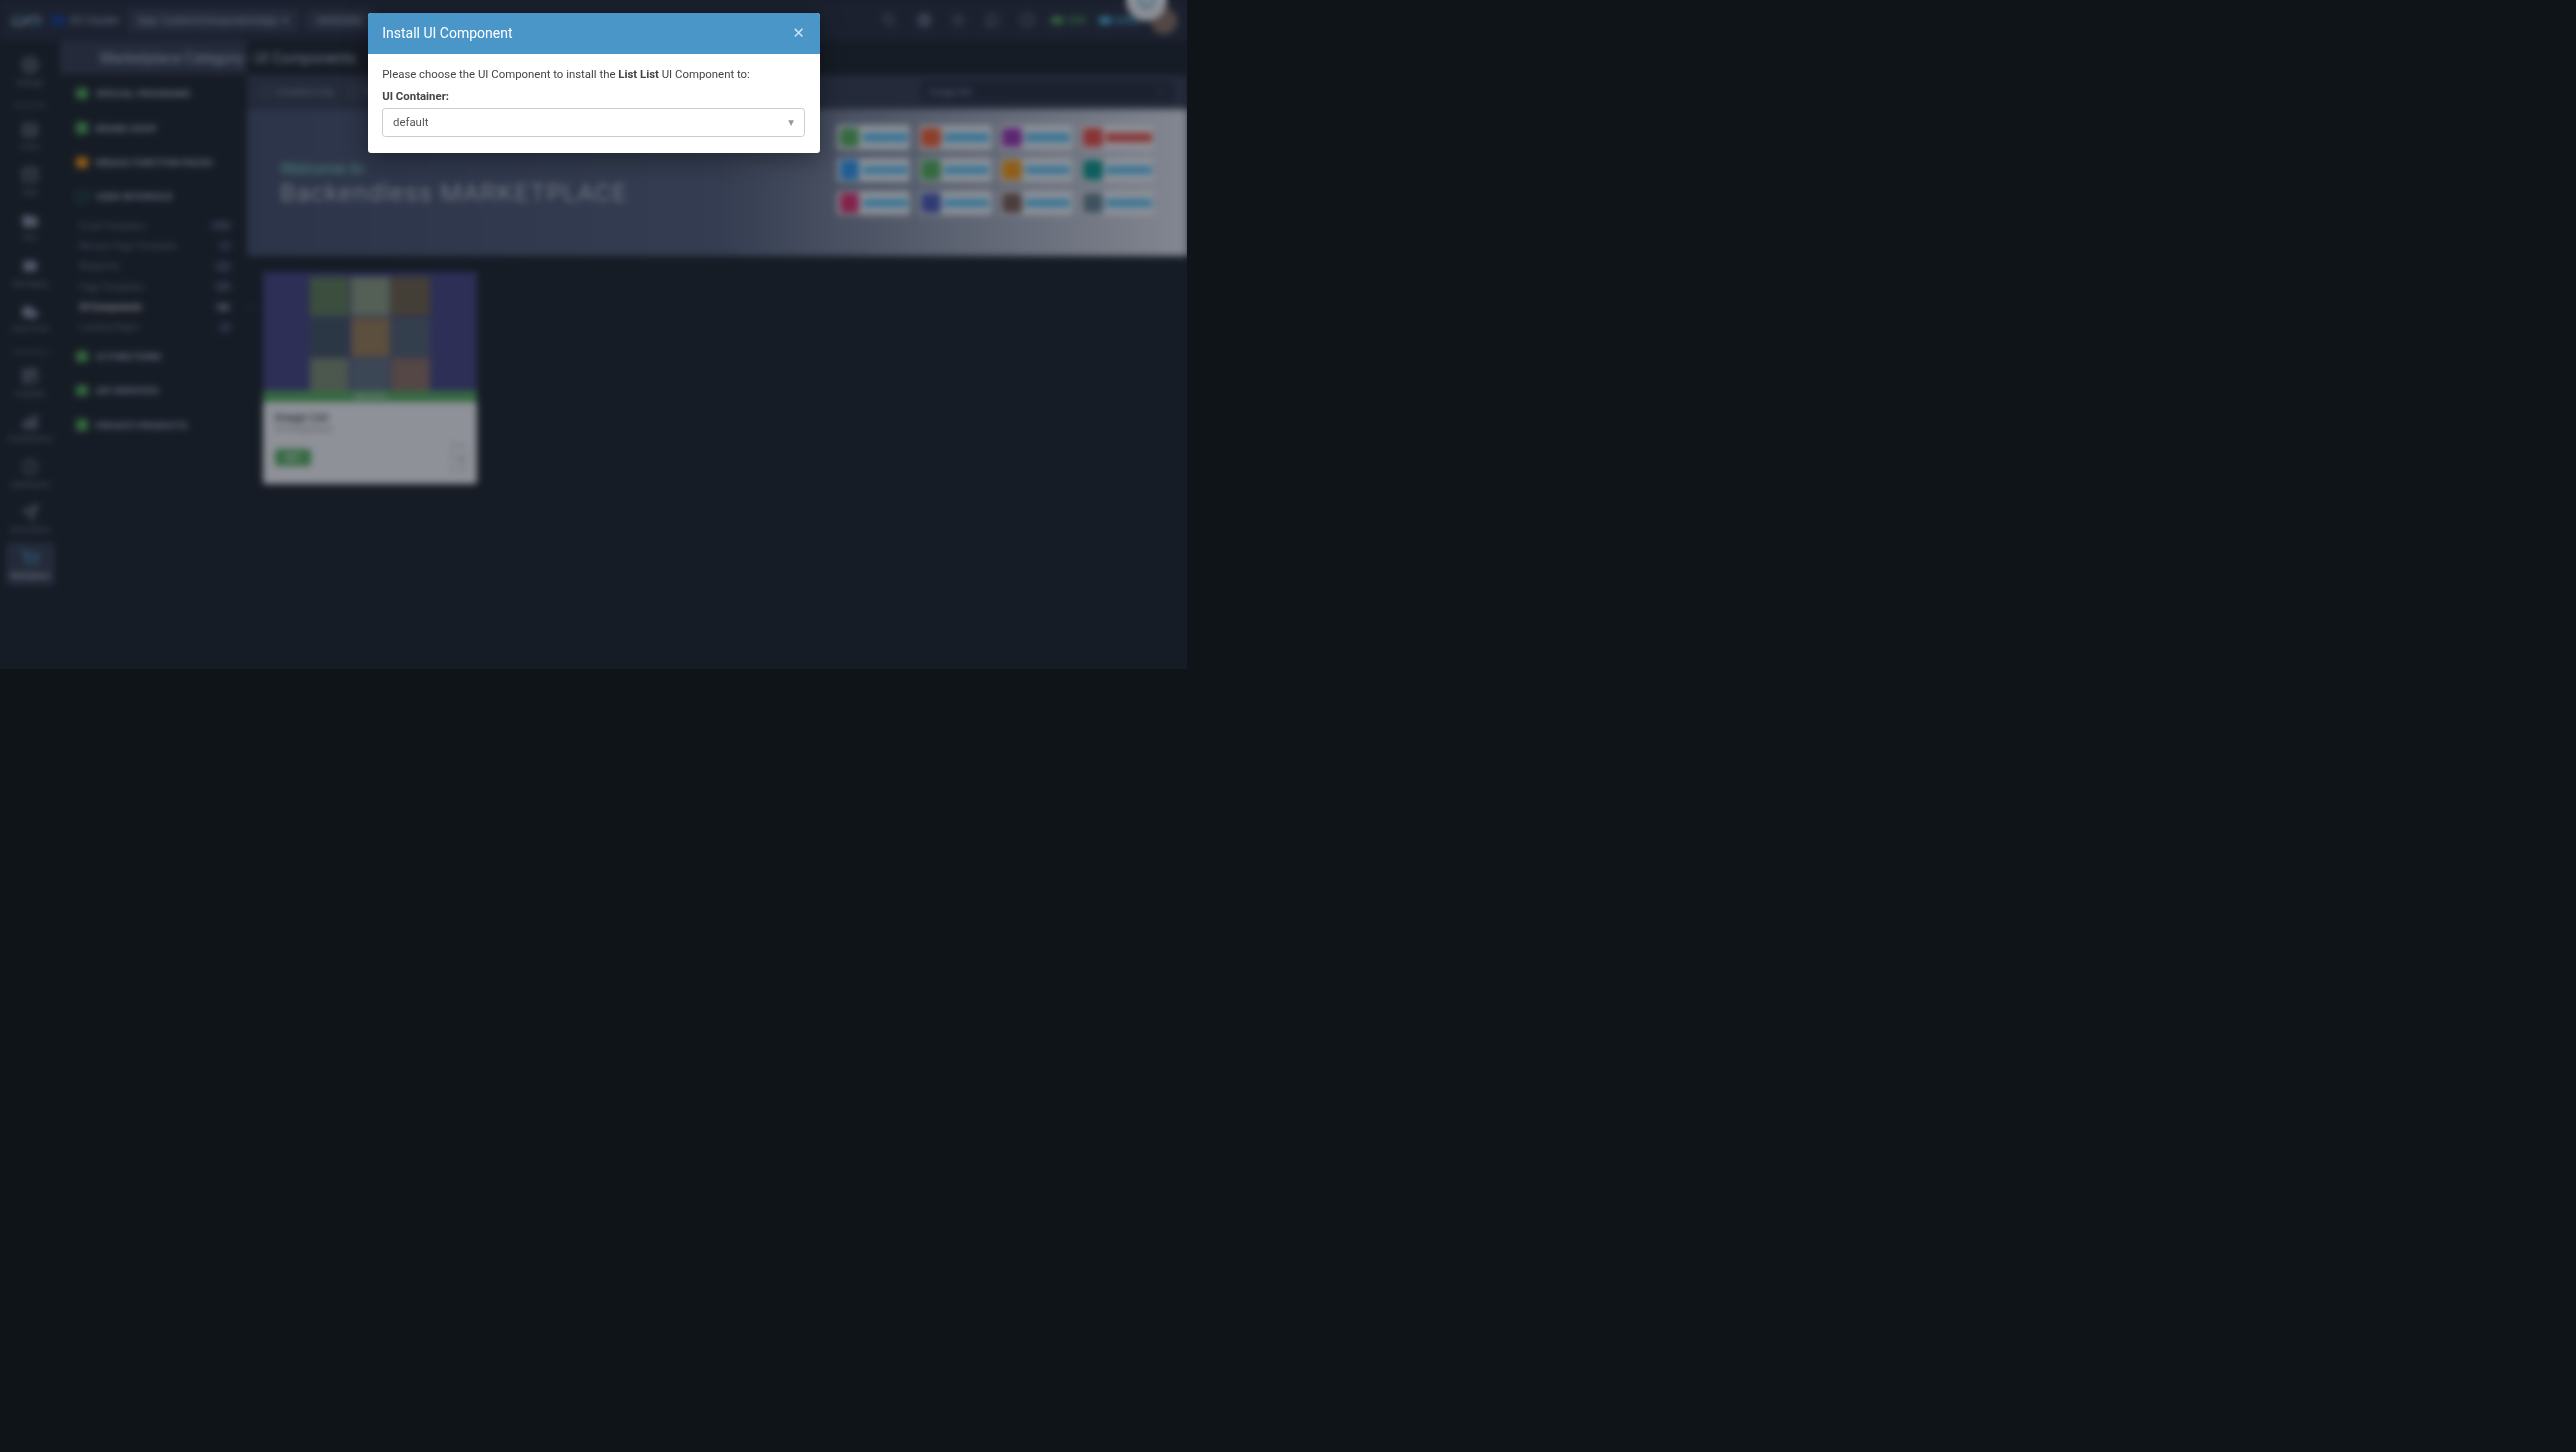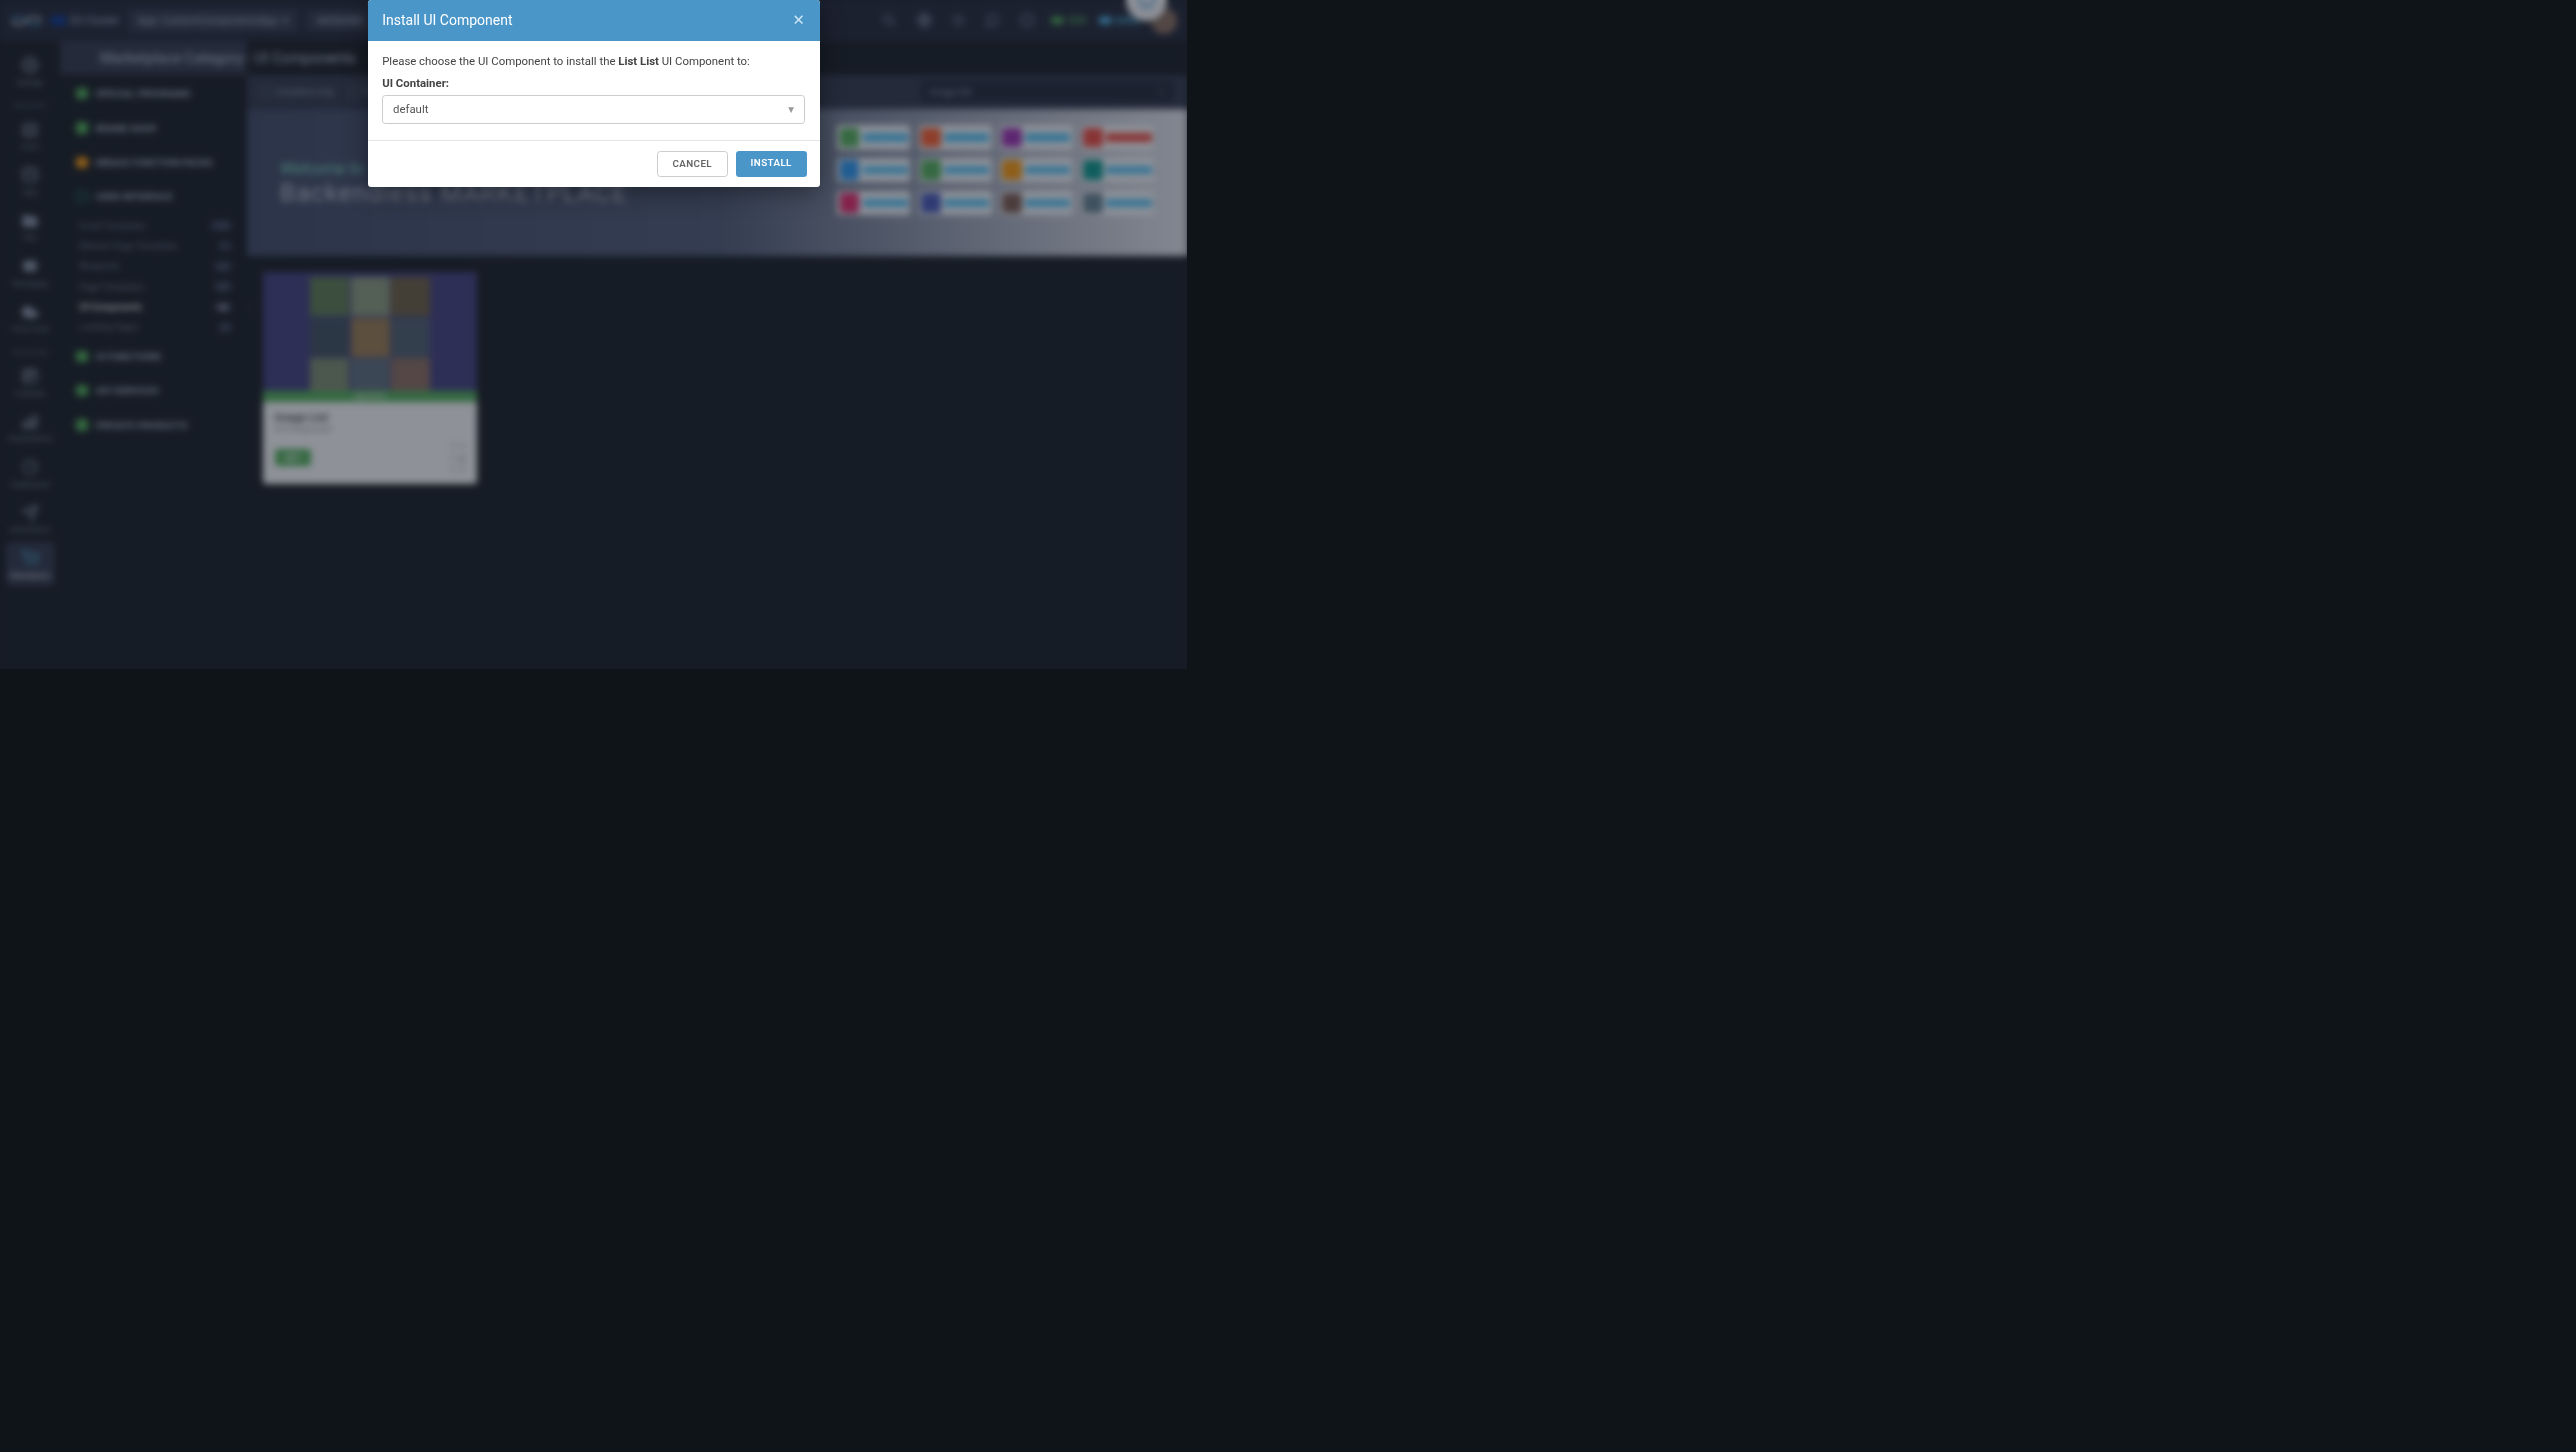--- a/index.html
+++ b/index.html
@@ -65,21 +65,21 @@
 .card-body { padding: 8.2px 11.4px 9.8px; }
 .card-title { font-size: 11.4px; font-weight: 600; color: #333; }
 .card-subtitle { font-size: 9px; color: #888; }
 .card-actions { display: flex; align-items: center; justify-content: space-between; margin-top: 6.5px; }
 .get-btn { background: #4caf50; color: #fff; padding: 3.3px 9.8px; border-radius: 2.4px; font-size: 9px; font-weight: 600; }
 .card-stats { display: flex; flex-direction: column; gap: 1.6px; font-size: 8.2px; color: #aaa; align-items: flex-end; }
 .stat-row { display: flex; gap: 3.3px; align-items: center; }
 
 
 .backdrop { position: absolute; inset: 0; background: rgba(30,35,50,0.5); backdrop-filter: blur(2.4px); z-index: 100; }
-.modal { position: absolute; left: 50%; top: 0; transform: translateX(-50%); width: 452px; background: #fff; border-radius: 3.3px; box-shadow: 0 4.9px 24.5px rgba(0,0,0,0.4); z-index: 101; overflow: hidden; }
+.modal { position: absolute; left: 50%; top: 13px; transform: translateX(-50%); width: 452px; background: #fff; border-radius: 3.3px; box-shadow: 0 4.9px 24.5px rgba(0,0,0,0.4); z-index: 101; overflow: hidden; }
 .modal-header { background: #4a96c9; color: #fff; padding: 11.4px 14.7px; display: flex; align-items: center; justify-content: space-between; font-size: 14px; }
 .modal-close { color: #cce3f2; cursor: pointer; font-size: 14.7px; }
 .modal-body { padding: 13px 14.7px 16.3px; color: #444; font-size: 11.4px; }
 .modal-body .prompt { margin-bottom: 8.2px; }
 .modal-body .label { font-weight: 700; margin-bottom: 4.9px; }
 .select-box { border: 0.8px solid #ccc; border-radius: 3.3px; padding: 6.5px 9.8px; display: flex; align-items: center; justify-content: space-between; color: #555; font-size: 11.4px; cursor: pointer; }
 .modal-footer { border-top: 0.8px solid #e5e5e5; padding: 9.8px 13px; display: flex; justify-content: flex-end; gap: 8.2px; }
 .btn { padding: 6.5px 14.7px; border-radius: 3.3px; font-size: 9.8px; font-weight: 600; cursor: pointer; letter-spacing: 0.4px; }
 .btn-cancel { border: 0.8px solid #ccc; background: #fff; color: #666; }
 .btn-install { background: #4a96c9; color: #fff; border: none; }
@@ -459,18 +459,14 @@
   <div class="modal-body">
     <div class="prompt">
       <span>Please choose the UI Component to install the </span><b>List List</b><span> UI Component to:</span>
     </div>
     <div class="label">UI Container:</div>
     <div class="select-box">
       <span>default</span>
       <span style="color:#999;">▾</span>
     </div>
   </div>
-  <div class="modal-footer">
-    <div class="btn btn-cancel">CANCEL</div>
-    <div class="btn btn-install">INSTALL</div>
-  </div>
 </div>
 
 
 </body></html>

